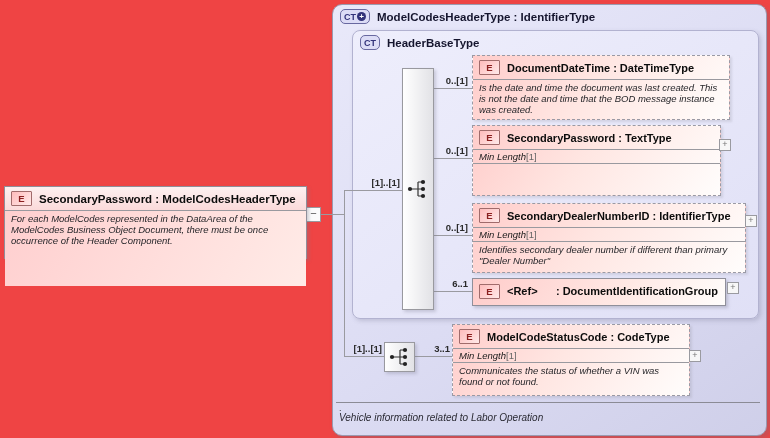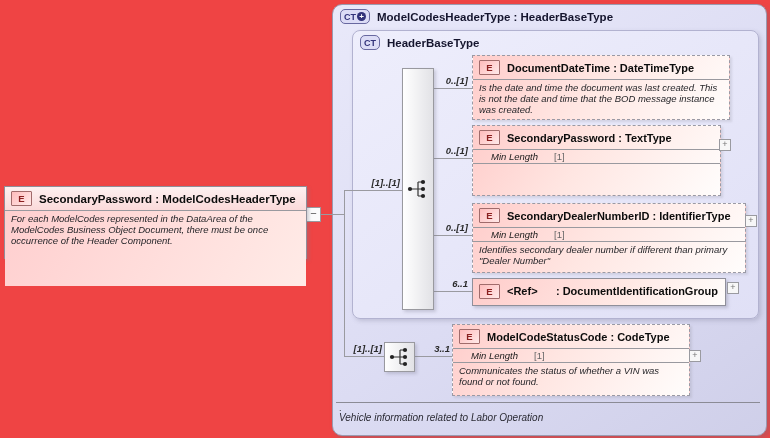--- a/index.html
+++ b/index.html
@@ -26,33 +26,33 @@
         box-shadow:2px 2px 3px rgba(120,120,140,.35);}
   .ebox.dashed{border:1px dashed #9a9aa5;box-shadow:2px 2px 2px rgba(140,140,155,.22);
         background:linear-gradient(125deg,#ffccca 0%,#ffe6e2 45%,#fffdfc 100%);}
   .ebox.solidchild{background:linear-gradient(125deg,#ffccca 0%,#ffe9e5 60%,#fffdfc 100%);}
   .ebox-title{display:flex;align-items:center;gap:7px;height:23px;padding:0 6px;white-space:pre;}
   .etitle{font-weight:bold;font-size:11px;color:#0c0c0c;white-space:pre;}
   .e-badge{flex:0 0 auto;width:19px;height:13px;border:1px solid #a06b6b;border-radius:1px;
            background:linear-gradient(135deg,#ffbcbc,#ffe9e9);color:#8b2020;
            font-weight:bold;font-size:9.5px;display:flex;align-items:center;justify-content:center;}
   .sep{border-top:1px solid #99999f;margin:0;}
-  .facet{display:flex;align-items:center;gap:16px;height:13px;padding:0 18px;
+  .facet{display:flex;align-items:center;height:13px;padding:0 6px;
          border-bottom:1px solid #99999f;font-size:9.5px;}
   .facet-name{font-style:italic;color:#1a1a1a;}
   .facet-val{color:#666;}
   .annot{padding:2px 6px;font-style:italic;font-size:9.5px;line-height:11px;color:#26262a;}
 
   .lbox-header{background:linear-gradient(#fdf0f0,#fbdada);}
   .lbox-annot{background:linear-gradient(120deg,#ffcfcf,#ffebe7);height:100%;}
 
   
   .hline{position:absolute;height:1px;background:#9a9aa0;}
   .vline{position:absolute;width:1px;background:#9a9aa0;}
-  .card{position:absolute;font-size:9.5px;font-weight:bold;font-style:italic;color:#2a2a2a;
+  .card{position:absolute;font-size:9.5px;font-weight:bold;color:#2a2a2a;
         text-align:right;white-space:nowrap;}
   .collapse-btn{position:absolute;width:13px;height:13px;border:1px solid #99999f;background:#fbfbfb;
         color:#555;font-size:11px;line-height:11px;text-align:center;cursor:pointer;}
   .plus-btn{position:absolute;width:10px;height:10px;border:1px solid #9a9aa0;background:#f7f7f7;
         color:#777;font-size:9px;line-height:8px;text-align:center;cursor:pointer;}
 
   .seq-bar{position:absolute;border:1px solid #99999f;
         background:linear-gradient(to right,#ffffff,#e2e2e6);
         box-shadow:2px 2px 3px rgba(120,120,140,.30);display:flex;align-items:center;justify-content:center;}
   .footer-sep{position:absolute;height:1px;background:#8b8b95;}
@@ -63,21 +63,21 @@
 <body>
 
 <div class="canvas">
 
   <div class="panel" style="left:332px;top:4px;width:433px;height:430px;"></div>
   <div class="panel-header" style="left:340px;top:9px;">
     <span class="ct-badge">
       <span>CT</span>
       <span class="ct-plus">+</span>
     </span>
-    <span class="panel-title">ModelCodesHeaderType : HeaderBaseType</span>
+    <span class="panel-title">ModelCodesHeaderType : IdentifierType</span>
   </div>
 
   <div class="panel inner" style="left:352px;top:30px;width:405px;height:287px;"></div>
   <div class="panel-header" style="left:360px;top:35px;">
     <span class="ct-badge">
       <span>CT</span>
     </span>
     <span class="panel-title">HeaderBaseType</span>
   </div>
 

